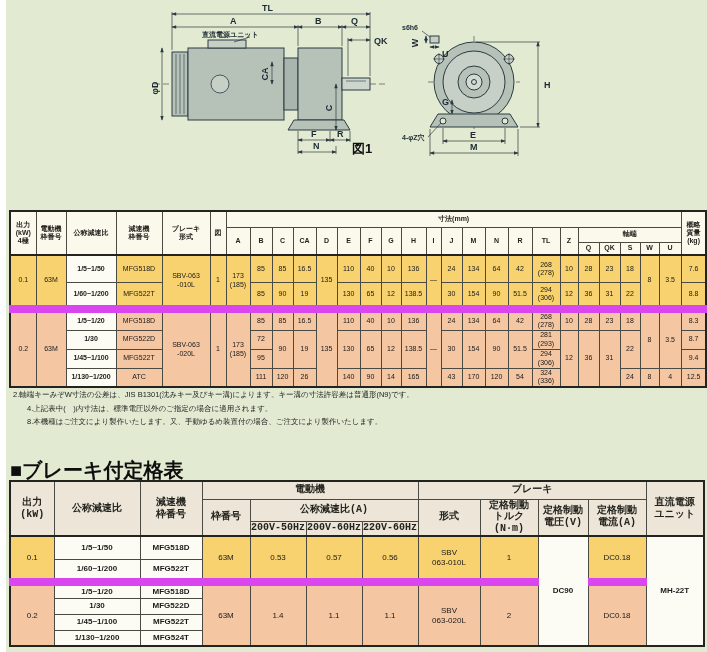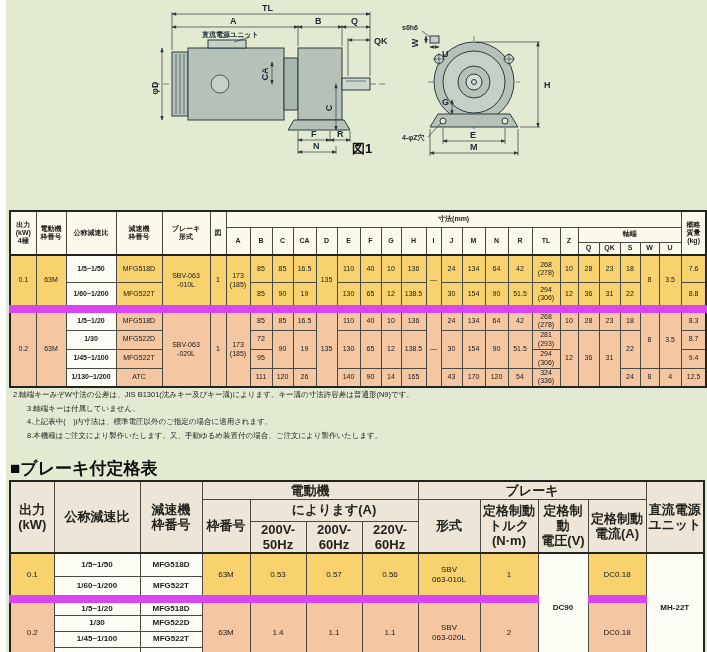--- a/index.html
+++ b/index.html
@@ -17,37 +17,37 @@
 
   .dim{position:absolute;left:3px;top:210px;width:694px;font-size:7px;}
   .dim thead th{font-size:7px;}
   .dim thead tr:nth-child(1){height:16px;}
   .dim thead tr:nth-child(2){height:15px;}
   .dim thead tr:nth-child(3){height:13px;}
   .dim tbody tr{height:19px;}
   .dim tbody tr.tall{height:27px;}
 
   .rate{position:absolute;left:3px;top:480px;width:694px;font-size:8px;}
-  .rate thead th{font-size:13px;background:#ece5d8;}
+  .rate thead th{font-size:10px;background:#ece5d8;font-family:Liberation Mono, monospace;}
   .rate thead tr:nth-child(1){height:18px;}
   .rate thead tr:nth-child(2){height:22px;}
   .rate thead tr:nth-child(3){height:15px;}
   .rate tbody tr{height:16px;}
   .rate tbody tr.tall{height:23px;}
 
   tr.y td{background:var(--c1,#f8d26e);}
   tr.p td{background:var(--c2,#f5c6a2);}
   tr.y td.w, tr.p td.w{background:#fcfcf4;font-weight:bold;}
   tr.sec td{border-top:8px solid #d946ef;}
 
   .notes{position:absolute;left:7px;top:388px;font-size:7.5px;line-height:1.8;color:#222;}
   .notes div{white-space:nowrap;}
   .notes div + div{margin-left:14px;}
 
-  .rtitle{position:absolute;left:4px;top:457px;font-size:17px;font-weight:bold;color:#0e0e0e;}
+  .rtitle{position:absolute;left:4px;top:457px;font-size:20px;font-weight:bold;color:#0e0e0e;}
 
   svg text{fill:#1c2a33;font-family:"Liberation Sans","DejaVu Sans",sans-serif;}
   .dimtxt{font-size:9px;font-weight:bold;}
   .jptxt{font-size:7px;font-weight:bold;}
   .captxt{font-size:13px;font-weight:bold;fill:#111;}
 </style>
 </head>
 <body>
 
 <div class="page">
@@ -379,21 +379,20 @@
           <td>24</td>
           <td>8</td>
           <td>4</td>
           <td>12.5</td>
         </tr>
       </tbody>
     </table>
 
   <div class="notes">
     <div>2.軸端キーみぞW寸法の公差は、JIS B1301(沈みキー及びキー溝)によります。キー溝の寸法許容差は普通形(N9)です。</div>
-    <div>3.軸端キーは付属していません。</div>
     <div>4.上記表中(　)内寸法は、標準電圧以外のご指定の場合に適用されます。</div>
     <div>8.本機種はご注文により製作いたします。又、手動ゆるめ装置付の場合、ご注文により製作いたします。</div>
   </div>
 
   <div class="rtitle">■ブレーキ付定格表</div>
 
   <table class="rate" id="rating-table">
     <colgroup>
       <col style="width:44px">
         <col style="width:86px">
@@ -415,21 +414,21 @@
           <th rowspan="3">公称減速比</th>
           <th rowspan="3">減速機
 枠番号</th>
           <th colspan="4">電動機</th>
           <th colspan="4">ブレーキ</th>
           <th rowspan="3">直流電源
 ユニット</th>
         </tr>
         <tr>
           <th rowspan="2">枠番号</th>
-          <th colspan="3">によります(A)</th>
+          <th colspan="3">公称減速比(A)</th>
           <th rowspan="2">形式</th>
           <th rowspan="2">定格制動
 トルク(N·m)</th>
           <th rowspan="2">定格制動
 電圧(V)</th>
           <th rowspan="2">定格制動
 電流(A)</th>
         </tr>
         <tr>
           <th>200V-50Hz</th>

